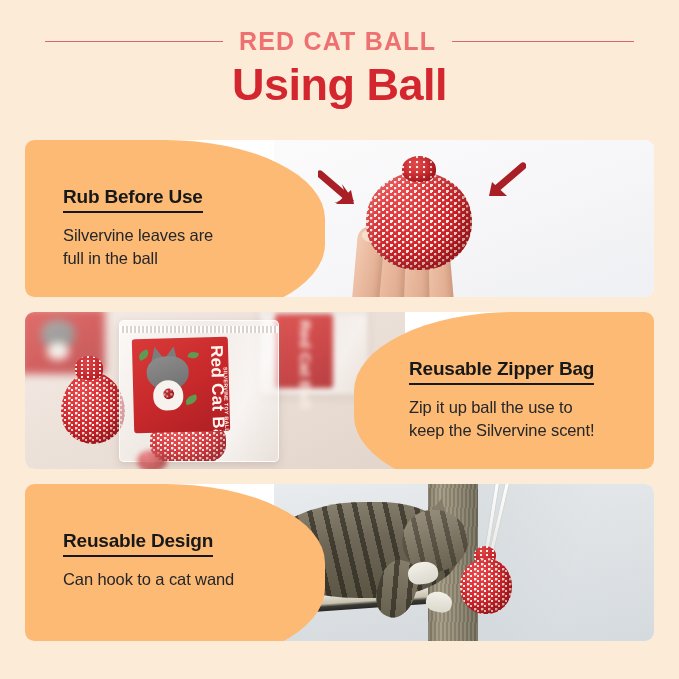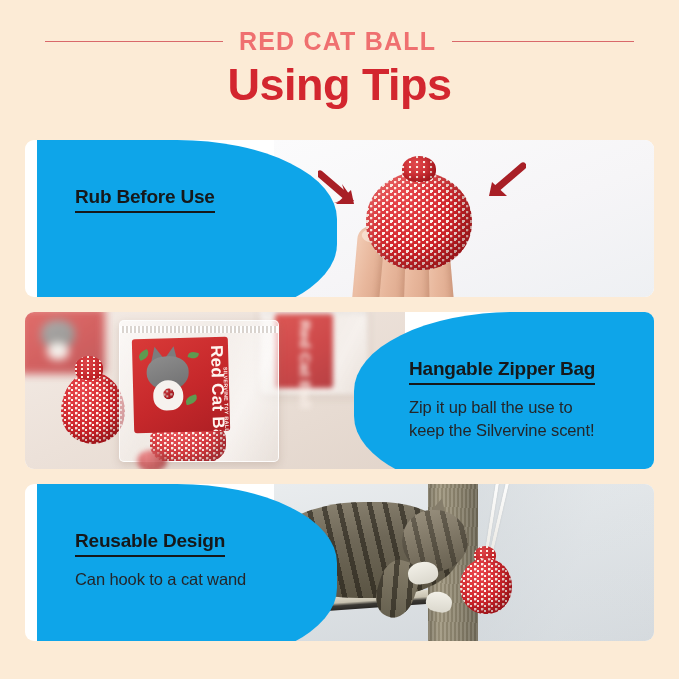--- a/index.html
+++ b/index.html
@@ -83,23 +83,22 @@
   }
   .photo.right { right: 0; }
   .photo.left  { left: 0; }
 
   
   .panel {
     position: absolute;
     top: 0;
     height: 183px;
     width: 300px;
-    background: #0ea5e9;
+    background: #fdba74;
     z-index: 3;
-    margin-left: 12px;
   }
   .panel.left {
     left: 0;
     border-radius: 0 160px 160px 0 / 0 79px 79px 0;
   }
   .panel.right {
     right: 0;
     border-radius: 160px 0 0 160px / 79px 0 0 79px;
   }
   .panel-inner {
@@ -328,21 +327,21 @@
 </style>
 </head>
 <body>
 
 <div class="header">
   <div class="eyebrow-row">
     <div class="rule left"></div>
     <div class="eyebrow">RED CAT BALL</div>
     <div class="rule right"></div>
   </div>
-  <div class="maintitle">Using Tips</div>
+  <div class="maintitle">Using Ball</div>
 </div>
 
 <div class="cards">
 
   <div class="card">
 
     <div class="photo right ph1">
       <div class="hand">
         <div class="finger f4">
             <span class="fingertip"></span>
@@ -368,20 +367,22 @@
       </svg>
       <svg class="arrow" style="left:206px; top:22px;" width="46" height="40" viewBox="0 0 46 40">
         <path d="M43 4 L15 28" stroke="#a81f26" stroke-width="7" stroke-linecap="round"></path>
         <path d="M9 34 L27 34 L12 20 Z" fill="#a81f26"></path>
       </svg>
     </div>
 
     <div class="panel left">
       <div class="panel-inner">
         <div class="heading">Rub Before Use</div>
+        <div class="body">Silvervine leaves are
+full in the ball</div>
       </div>
     </div>
 
   </div>
 
   <div class="card">
 
     <div class="photo left ph2">
 
       <div class="blur-more" style="position:absolute; left:-6px; top:-4px; width:86px; height:70px;">
@@ -421,21 +422,21 @@
 
         <div class="label-txt" style="left:74px; top:8px; font-size:17px; writing-mode:vertical-rl; letter-spacing:.3px;">Red Cat Ball</div>
         <div class="label-txt" style="left:90px; top:30px; font-size:5.2px; writing-mode:vertical-rl; letter-spacing:.4px;">SILVERVINE TOY BALL FOR CAT</div>
       </div>
 
       <div class="ball-sm blur-soft" style="left:112px; top:138px; width:30px; height:22px;"></div>
     </div>
 
     <div class="panel right">
       <div class="panel-inner">
-        <div class="heading">Hangable Zipper Bag</div>
+        <div class="heading">Reusable Zipper Bag</div>
         <div class="body">Zip it up ball the use to
 keep the Silvervine scent!</div>
       </div>
     </div>
 
   </div>
 
   <div class="card">
 
     <div class="photo right ph3">

